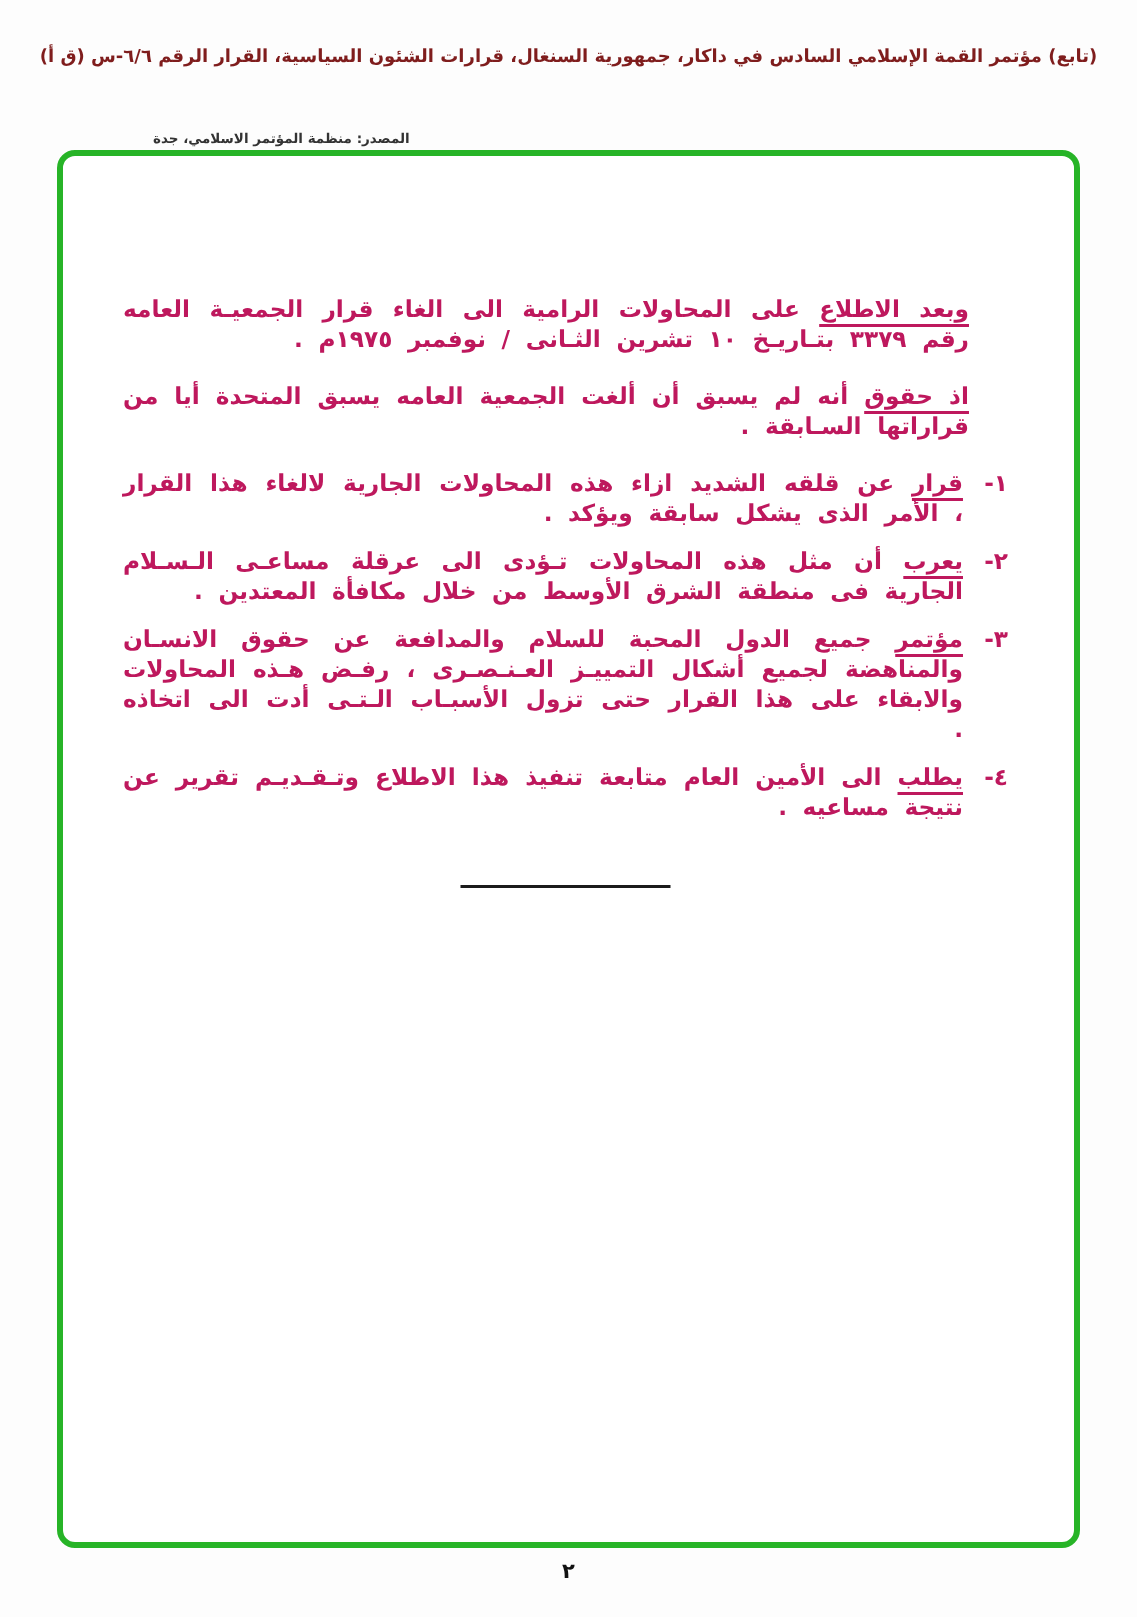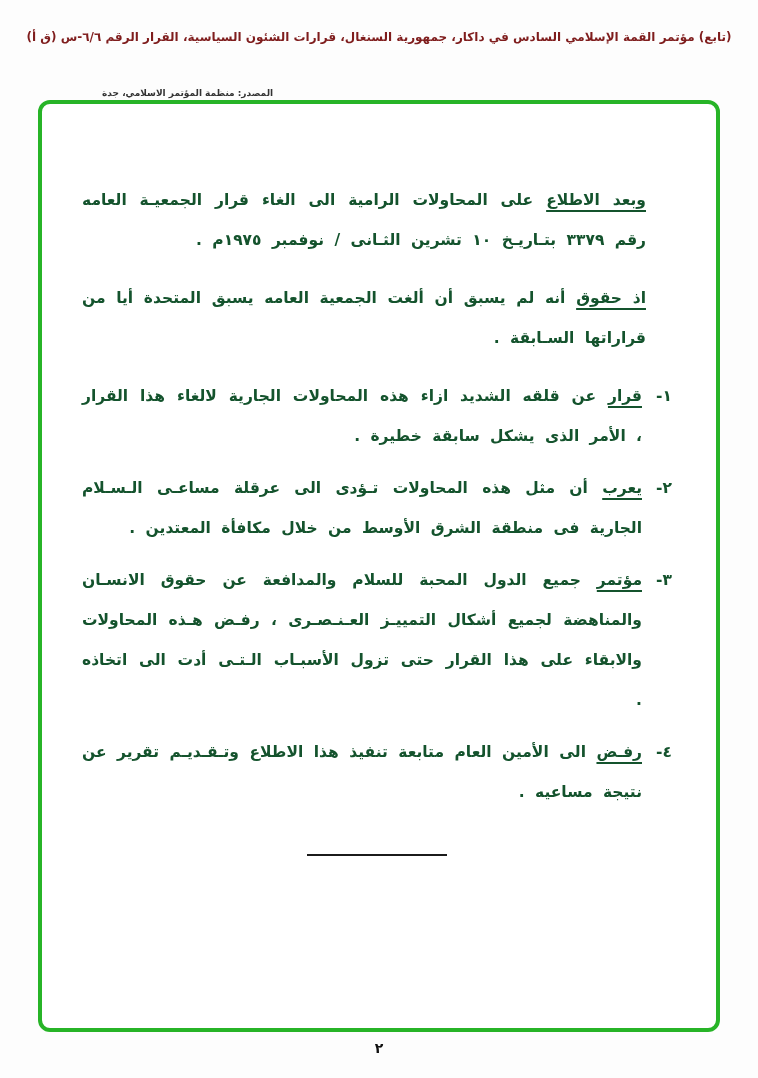--- a/index.html
+++ b/index.html
@@ -47,29 +47,29 @@
     left: 38px;
     width: 682px;
     height: 932px;
     border: 4px solid var(--frame-green, #27b427);
     border-radius: 12px;
     background: #ffffff;
   }
 
   .content {
     position: absolute;
-    top: 76px;
+    top: 92px;
     right: 44px;
     width: 590px;
     direction: rtl;
     font-weight: 700;
     font-size: 15.5px;
-    line-height: 40px;
+    line-height: 20px;
     word-spacing: 5px;
-    color: #14532d;
+    color: #be185d;
   }
 
   .para {
     margin: 0 26px 18px 0;
     text-align: justify;
   }
 
   .item {
     display: flex;
     margin-bottom: 12px;
@@ -119,36 +119,36 @@
 
   <div class="frame">
     <div class="content" dir="rtl">
 
       <p class="para"><span class="lead">وبعد الاطلاع</span> <span>على المحاولات الرامية الى الغاء قرار الجمعيـة العامه رقم ٣٣٧٩ بتـاريـخ ١٠ تشرين الثـانى / نوفمبر ١٩٧٥م .</span></p>
 
       <p class="para"><span class="lead">اذ حقوق</span> <span>أنه لم يسبق أن ألغت الجمعية العامه يسبق المتحدة أيا من قراراتها السـابقة .</span></p>
 
       <div class="item">
         <span class="num">١-</span>
-        <p class="itext"><span class="lead">قرار</span> <span>عن قلقه الشديد ازاء هذه المحاولات الجارية لالغاء هذا القرار ، الأمر الذى يشكل سابقة خطيرة .</span></p>
+        <p class="itext"><span class="lead">قرار</span> <span>عن قلقه الشديد ازاء هذه المحاولات الجارية لالغاء هذا القرار ، الأمر الذى يشكل سابقة ويؤكد .</span></p>
       </div>
 
       <div class="item">
         <span class="num">٢-</span>
         <p class="itext"><span class="lead">يعرب</span> <span>أن مثل هذه المحاولات تـؤدى الى عرقلة مساعـى الـسـلام الجارية فى منطقة الشرق الأوسط من خلال مكافأة المعتدين .</span></p>
       </div>
 
       <div class="item">
         <span class="num">٣-</span>
         <p class="itext"><span class="lead">مؤتمر</span> <span>جميع الدول المحبة للسلام والمدافعة عن حقوق الانسـان والمناهضة لجميع أشكال التمييـز العـنـصـرى ، رفـض هـذه المحاولات والابقاء على هذا القرار حتى تزول الأسبـاب الـتـى أدت الى اتخاذه .</span></p>
       </div>
 
       <div class="item">
         <span class="num">٤-</span>
-        <p class="itext"><span class="lead">رفـض</span> <span>الى الأمين العام متابعة تنفيذ هذا الاطلاع وتـقـديـم تقرير عن نتيجة مساعيه .</span></p>
+        <p class="itext"><span class="lead">يطلب</span> <span>الى الأمين العام متابعة تنفيذ هذا الاطلاع وتـقـديـم تقرير عن نتيجة مساعيه .</span></p>
       </div>
 
       <div class="rule"></div>
 
     </div>
   </div>
 
   <div class="pagenum">٢</div>
 
 </div>

